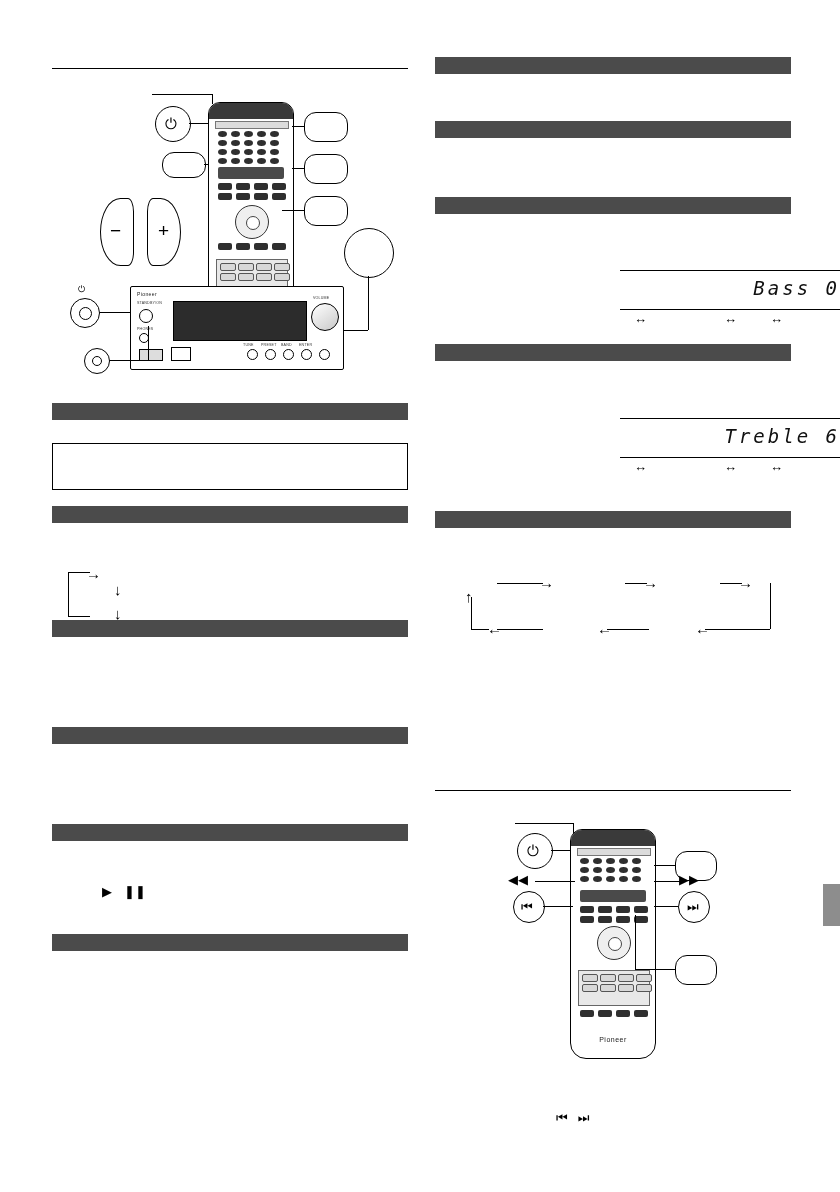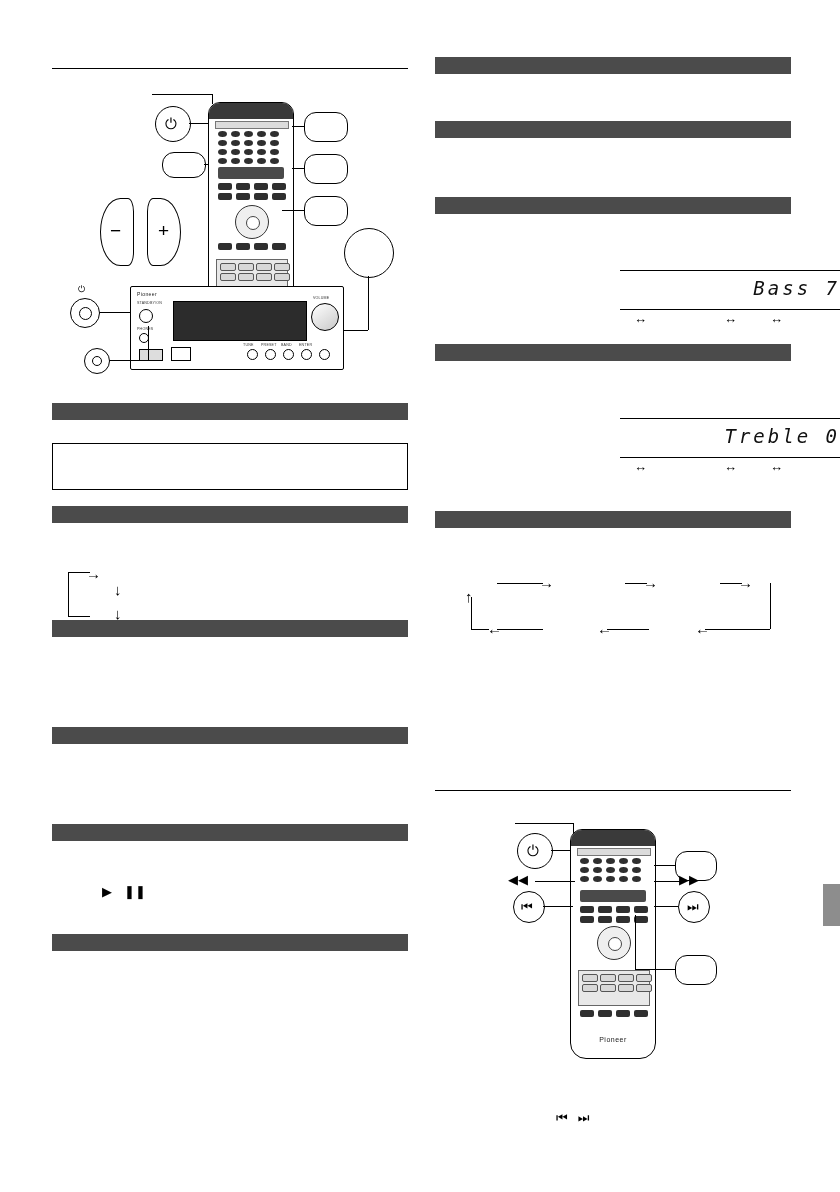--- a/index.html
+++ b/index.html
@@ -471,34 +471,34 @@
   <div class="sec-bar" style="position:absolute;left:52px;top:934px;width:356px;"></div>
 
   <div class="sec-bar" style="position:absolute;left:435px;top:57px;width:356px;"></div>
 
   <div class="sec-bar" style="position:absolute;left:435px;top:121px;width:356px;"></div>
 
   <div class="sec-bar" style="position:absolute;left:435px;top:197px;width:356px;"></div>
 
   <div style="position:absolute;left:620px;top:270px;">
     <div class="lcd">
-      <div class="lcd-text">Bass        7</div>
+      <div class="lcd-text">Bass        0</div>
     </div>
     <div class="lcd-arrows">
       <span class="dbl-arrow" style="left:14px;">↔</span>
       <span class="dbl-arrow" style="left:104px;">↔</span>
       <span class="dbl-arrow" style="left:150px;">↔</span>
     </div>
   </div>
 
   <div class="sec-bar" style="position:absolute;left:435px;top:344px;width:356px;"></div>
 
   <div style="position:absolute;left:620px;top:418px;">
     <div class="lcd">
-      <div class="lcd-text">Treble      0</div>
+      <div class="lcd-text">Treble      6</div>
     </div>
     <div class="lcd-arrows">
       <span class="dbl-arrow" style="left:14px;">↔</span>
       <span class="dbl-arrow" style="left:104px;">↔</span>
       <span class="dbl-arrow" style="left:150px;">↔</span>
     </div>
   </div>
 
   <div class="sec-bar" style="position:absolute;left:435px;top:511px;width:356px;"></div>
 

